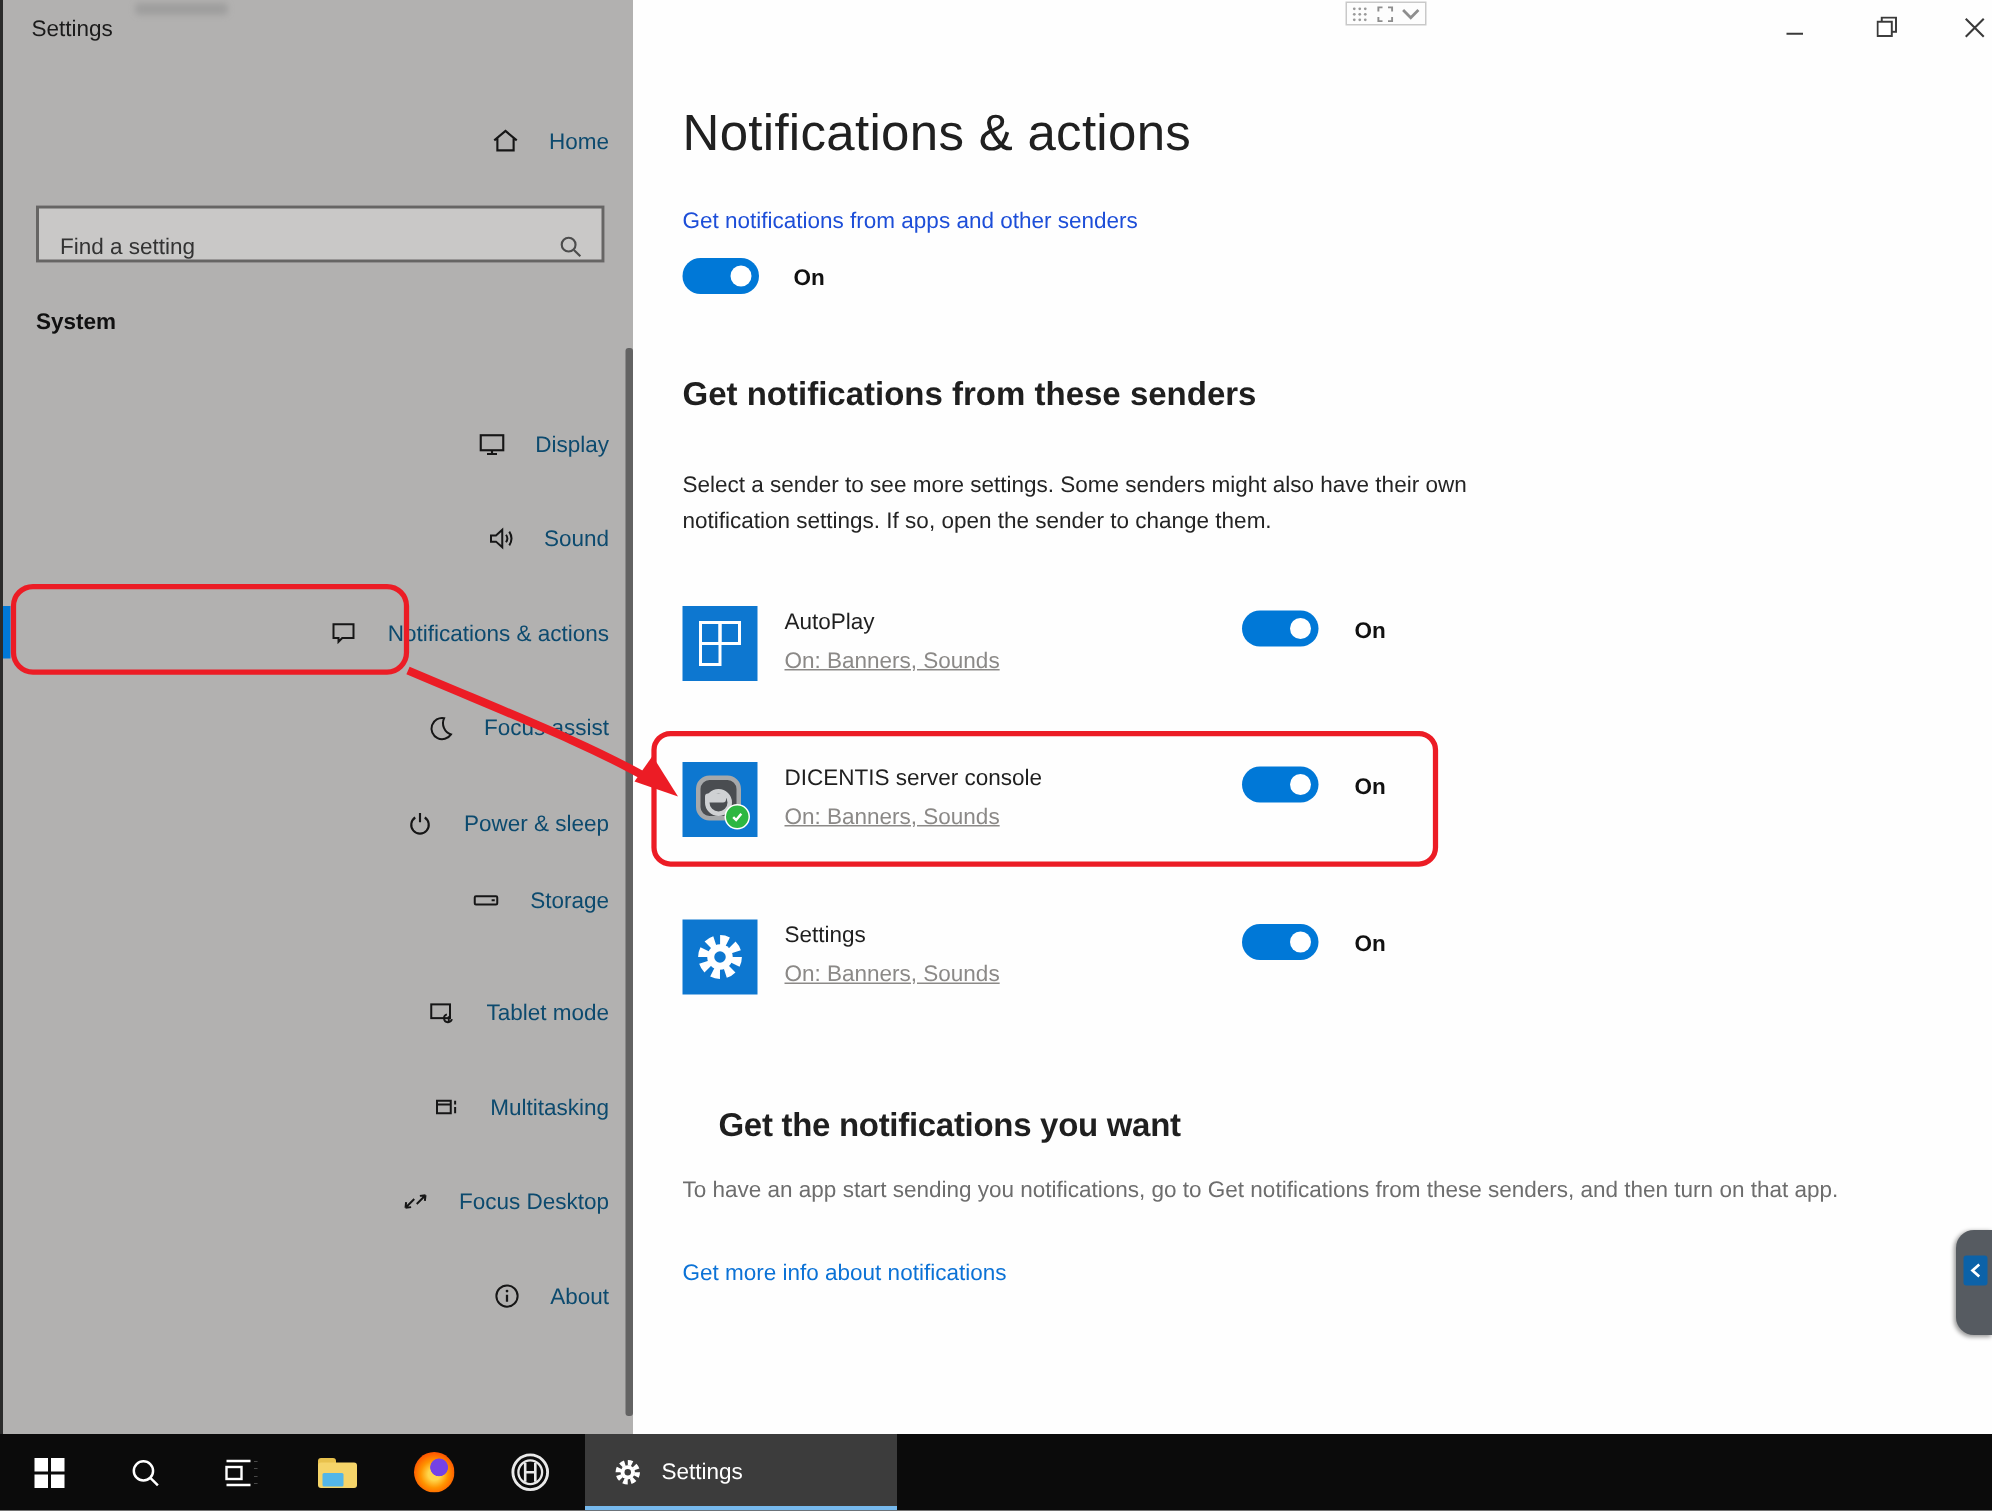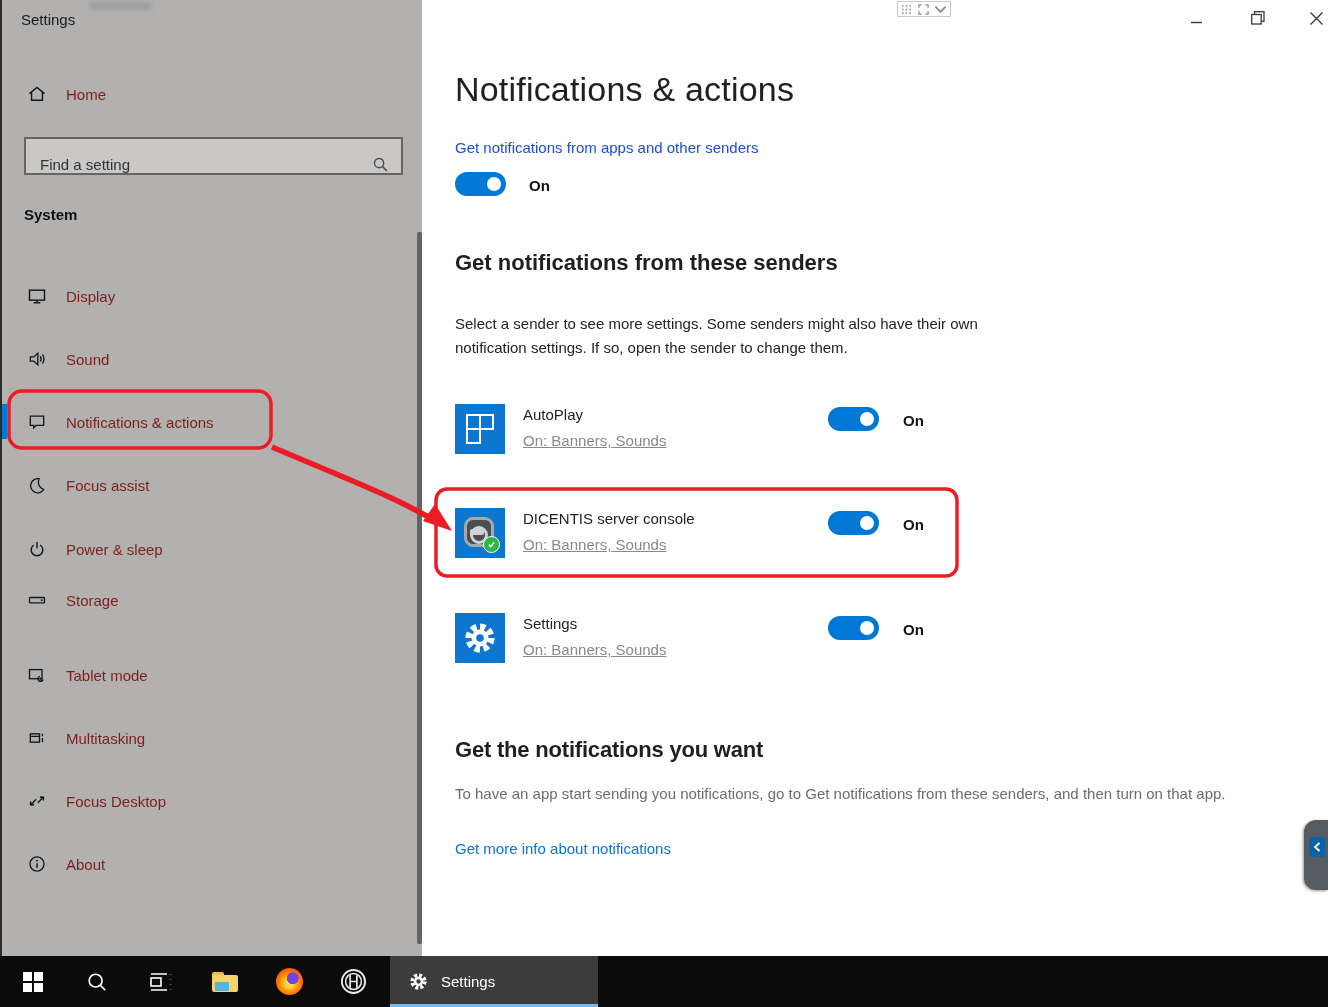--- a/index.html
+++ b/index.html
@@ -4,21 +4,21 @@
 <style>
   * { margin:0; padding:0; box-sizing:border-box; }
   html,body { background:#222; }
   body { font-family:"Liberation Sans", sans-serif; }
   #screen { position:relative; width:1328px; height:1007px; background:#fff; overflow:hidden; margin:0 auto; }
 
   
   #sidebar { position:absolute; left:0; top:0; width:422px; height:956px; background:#b2b1b0; border-left:2px solid #2b2b2b; }
   #sidebar .app-title { position:absolute; left:19px; top:11px; font-size:15px; color:#1b1b1b; }
   .title-smudge { position:absolute; left:88px; top:2px; width:62px; height:8px; background:#8f8f8f; filter:blur(2px); opacity:.55; border-radius:3px; }
-  .side-item { position:absolute; left:14px; width:390px; height:40px; display:flex; align-items:center; gap:19px; padding-left:11px; color:#7f1d1d; font-size:15px; cursor:default; }
+  .side-item { position:absolute; left:14px; width:390px; height:40px; display:flex; align-items:center; gap:19px; padding-left:11px; color:#0c4a6e; font-size:15px; cursor:default;justify-content:flex-end; }
   .side-item svg { flex:0 0 auto; }
   #home-item { top:74px; }
   .search-box { position:absolute; left:22px; top:137px; width:379px; height:38px; background:#c9c8c7; border:2px solid #666564; display:flex; align-items:flex-end; }
   .search-box input { flex:1; border:0; background:transparent; outline:none; font-size:15px; color:#222; padding:0 10px 0 14px; font-family:"Liberation Sans", sans-serif; }
   .search-box input::placeholder { color:#333; opacity:1; }
   .search-box .mag { margin-right:12px; }
   .section-head { position:absolute; left:22px; top:206px; font-size:15px; font-weight:bold; color:#111; }
   #nav-list .side-item:nth-child(1){top:276px}
   #nav-list .side-item:nth-child(2){top:339px}
   #nav-list .side-item:nth-child(3){top:402px}
@@ -47,21 +47,21 @@
   .senders-desc { position:absolute; left:33px; top:312px; width:578px; font-size:15px; line-height:24px; color:#242424; }
   .sender-row { position:absolute; left:33px; width:560px; height:54px; }
   #row-autoplay { top:404px; }
   #row-dicentis { top:508px; }
   #row-settings { top:613px; }
   .tile { position:absolute; left:0; top:0; width:50px; height:50px; background:#0d77d0; display:flex; align-items:center; justify-content:center; }
   .sender-name { position:absolute; left:68px; top:2px; font-size:15px; color:#1f1f1f; }
   .sender-detail { position:absolute; left:68px; top:28px; font-size:15px; color:#8b8987;text-decoration:underline; }
   .sender-row .toggle { left:373px; top:3px; }
   .sender-row .toggle-on { left:448px; top:8px; }
-  #want-heading { top:737px; letter-spacing:-.2px; }
+  #want-heading { top:737px; letter-spacing:-.2px;margin-left:24px; }
   .want-desc { position:absolute; left:33px; top:781px; width:880px; font-size:15px; line-height:25px; color:#6d6d6d; }
   .info-link { position:absolute; left:33px; top:840px; font-size:15px; color:#0b72d6; cursor:pointer; }
 
   
   .autoplay-glyph { position:relative; width:28px; height:30px; }
   .autoplay-glyph .cell { position:absolute; border:2px solid #fff; }
   .autoplay-glyph .c1 { left:0; top:0; width:15px; height:16px; }
   .autoplay-glyph .c2 { left:0; top:14px; width:15px; height:16px; }
   .autoplay-glyph .c3 { left:13px; top:0; width:15px; height:16px; }
 

